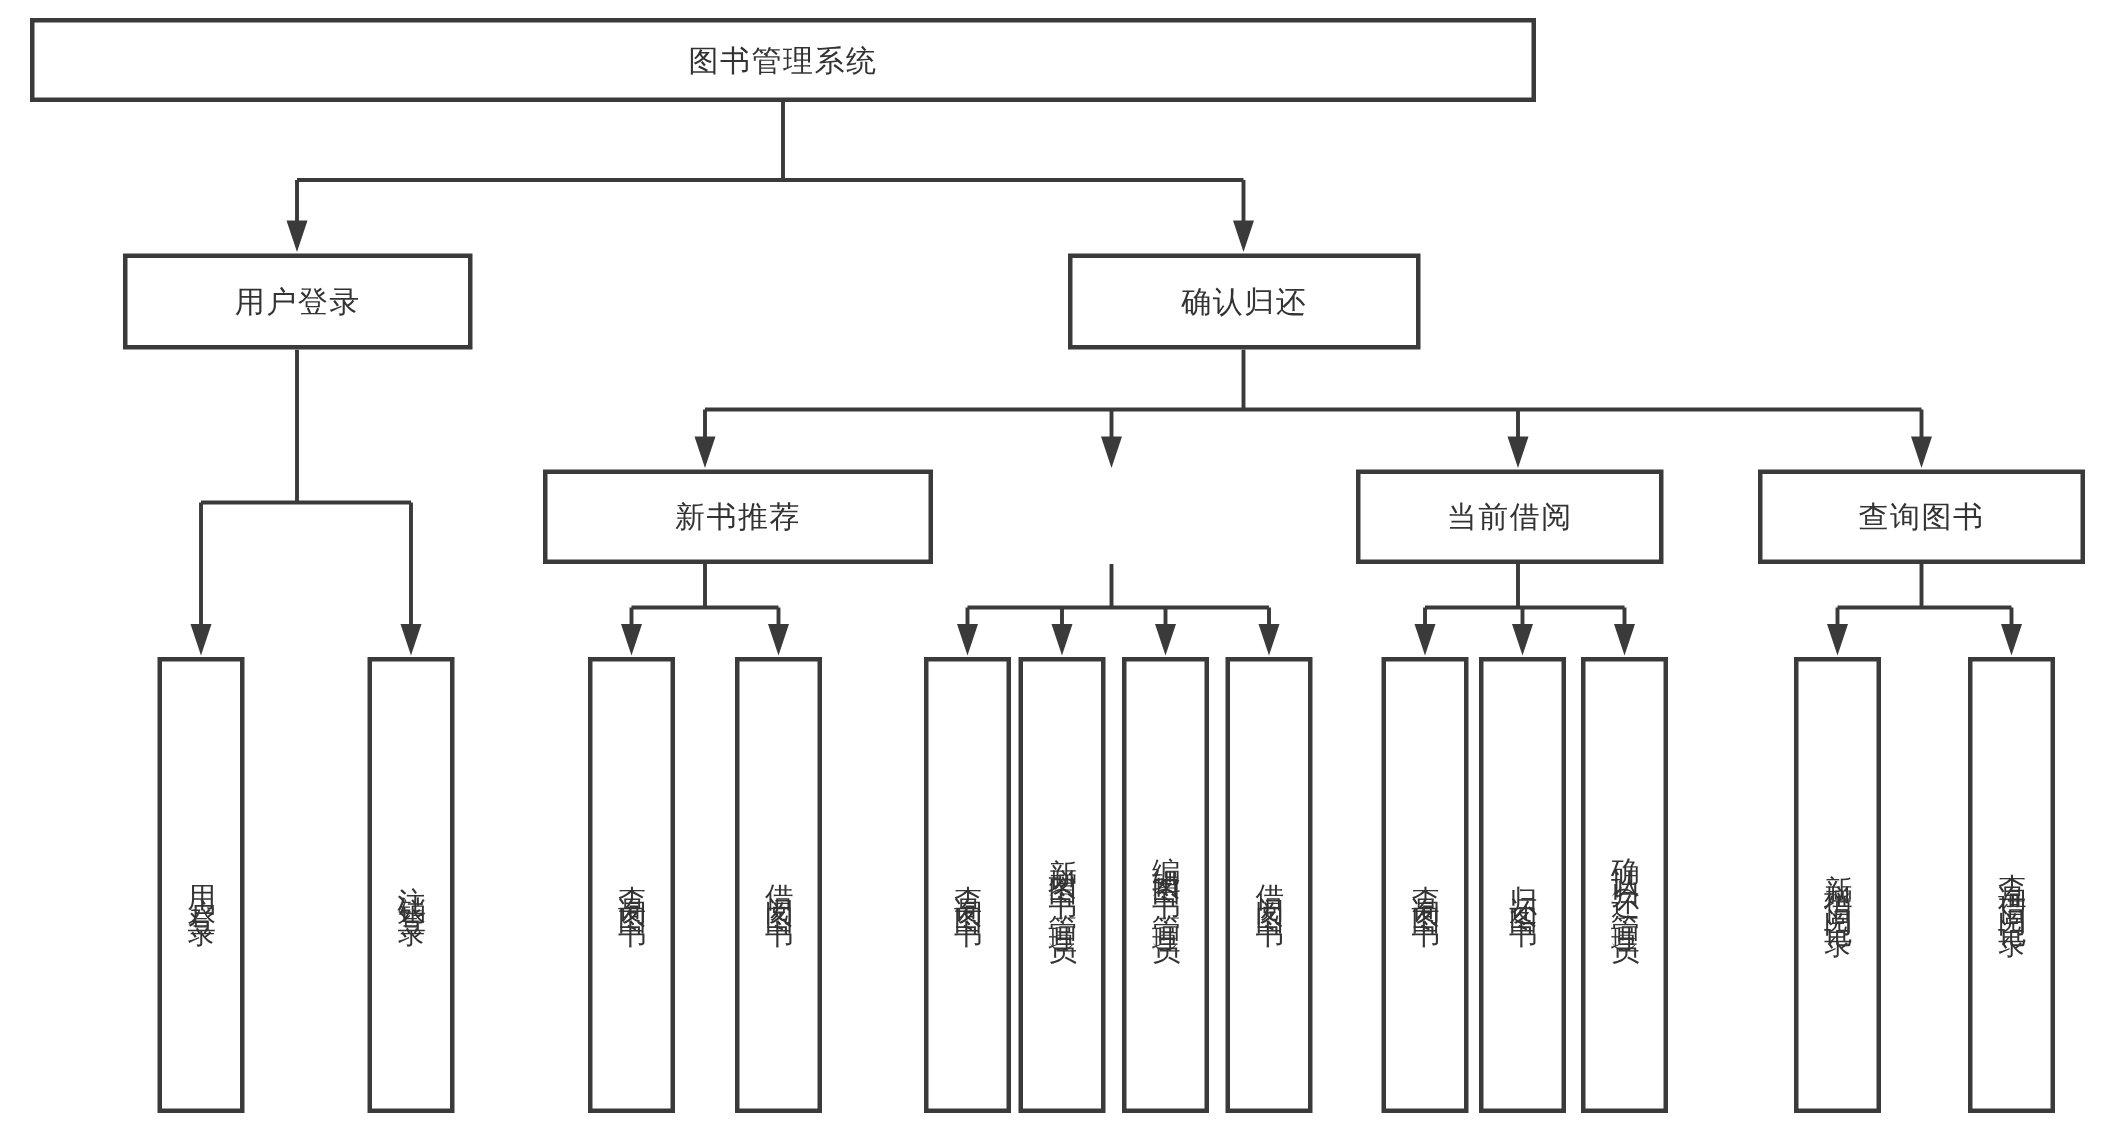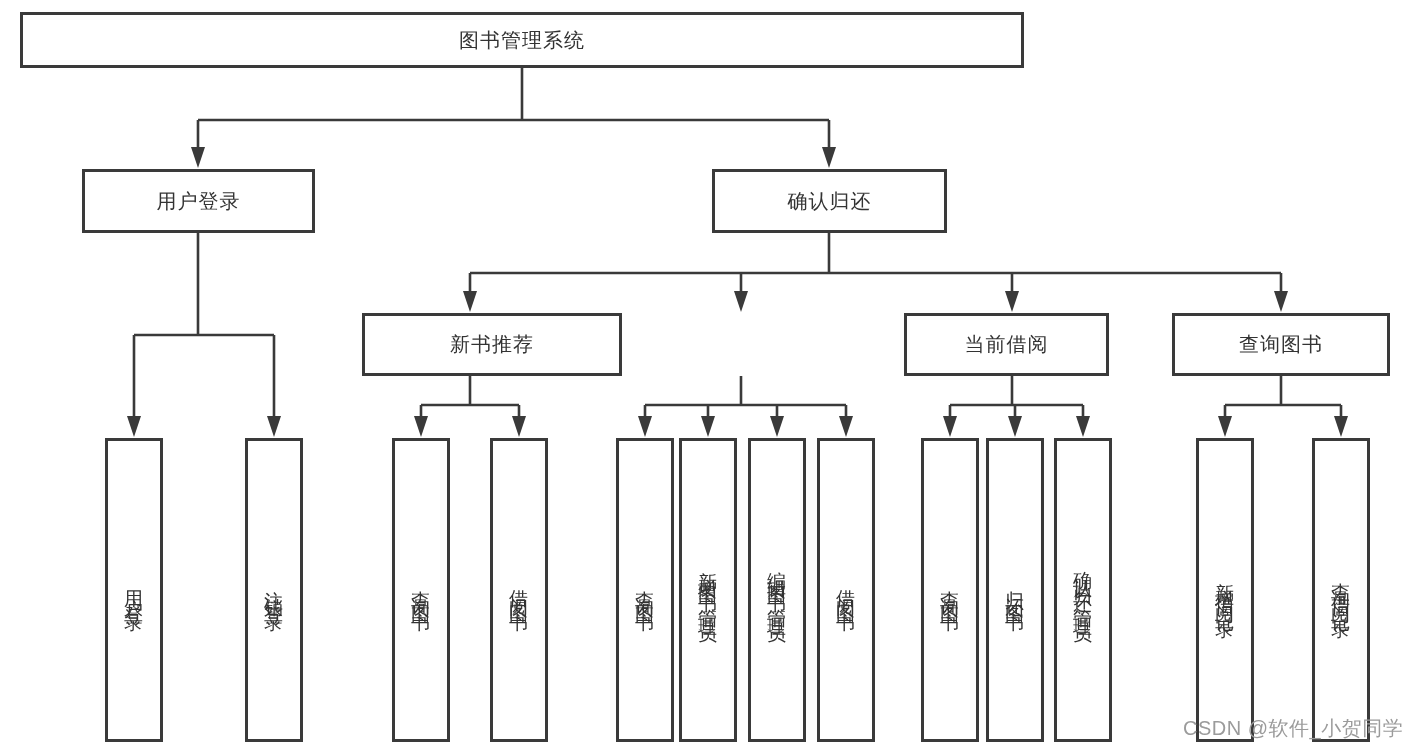--- a/index.html
+++ b/index.html
@@ -142,14 +142,13 @@
     <span class="lbl">确认归还（管理员）</span>
   </div>
 
   <div class="box vert" style="left:1196px;top:438px;width:58px;height:304px">
     <span class="lbl">新增借阅记录</span>
   </div>
   <div class="box vert" style="left:1312px;top:438px;width:58px;height:304px">
     <span class="lbl">查询借阅记录</span>
   </div>
 
-  <div class="watermark">CSDN @软件_小贺同学</div>
 </div>
 
 </body></html>

